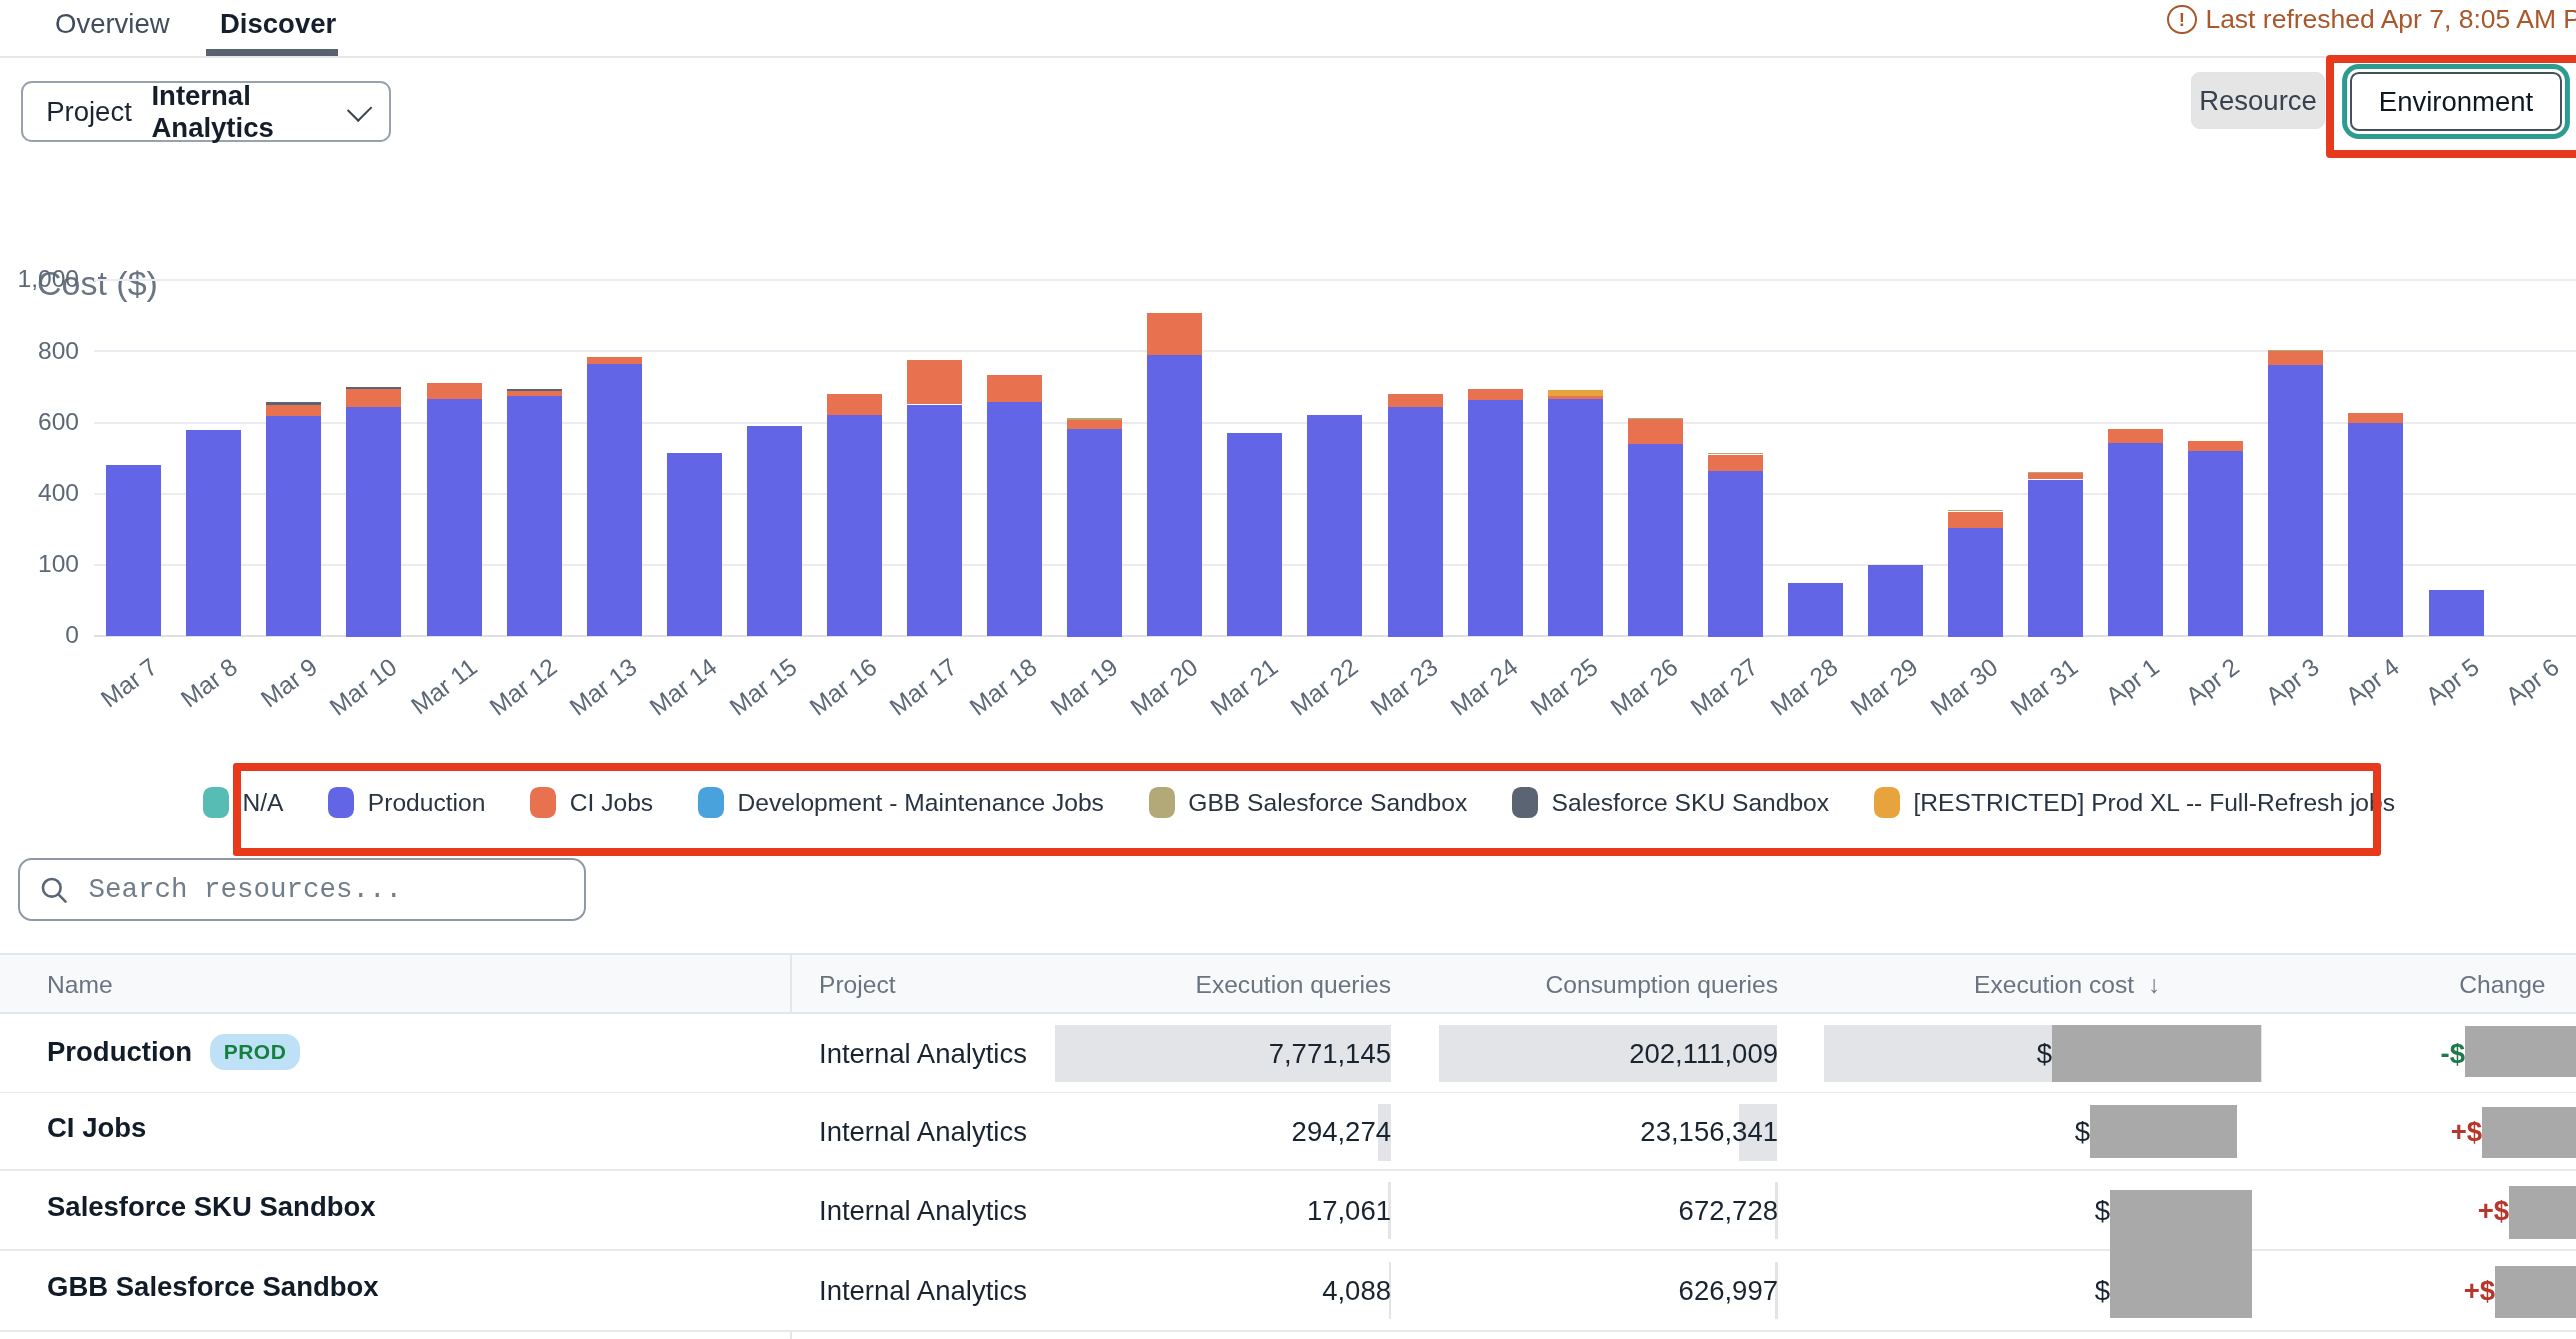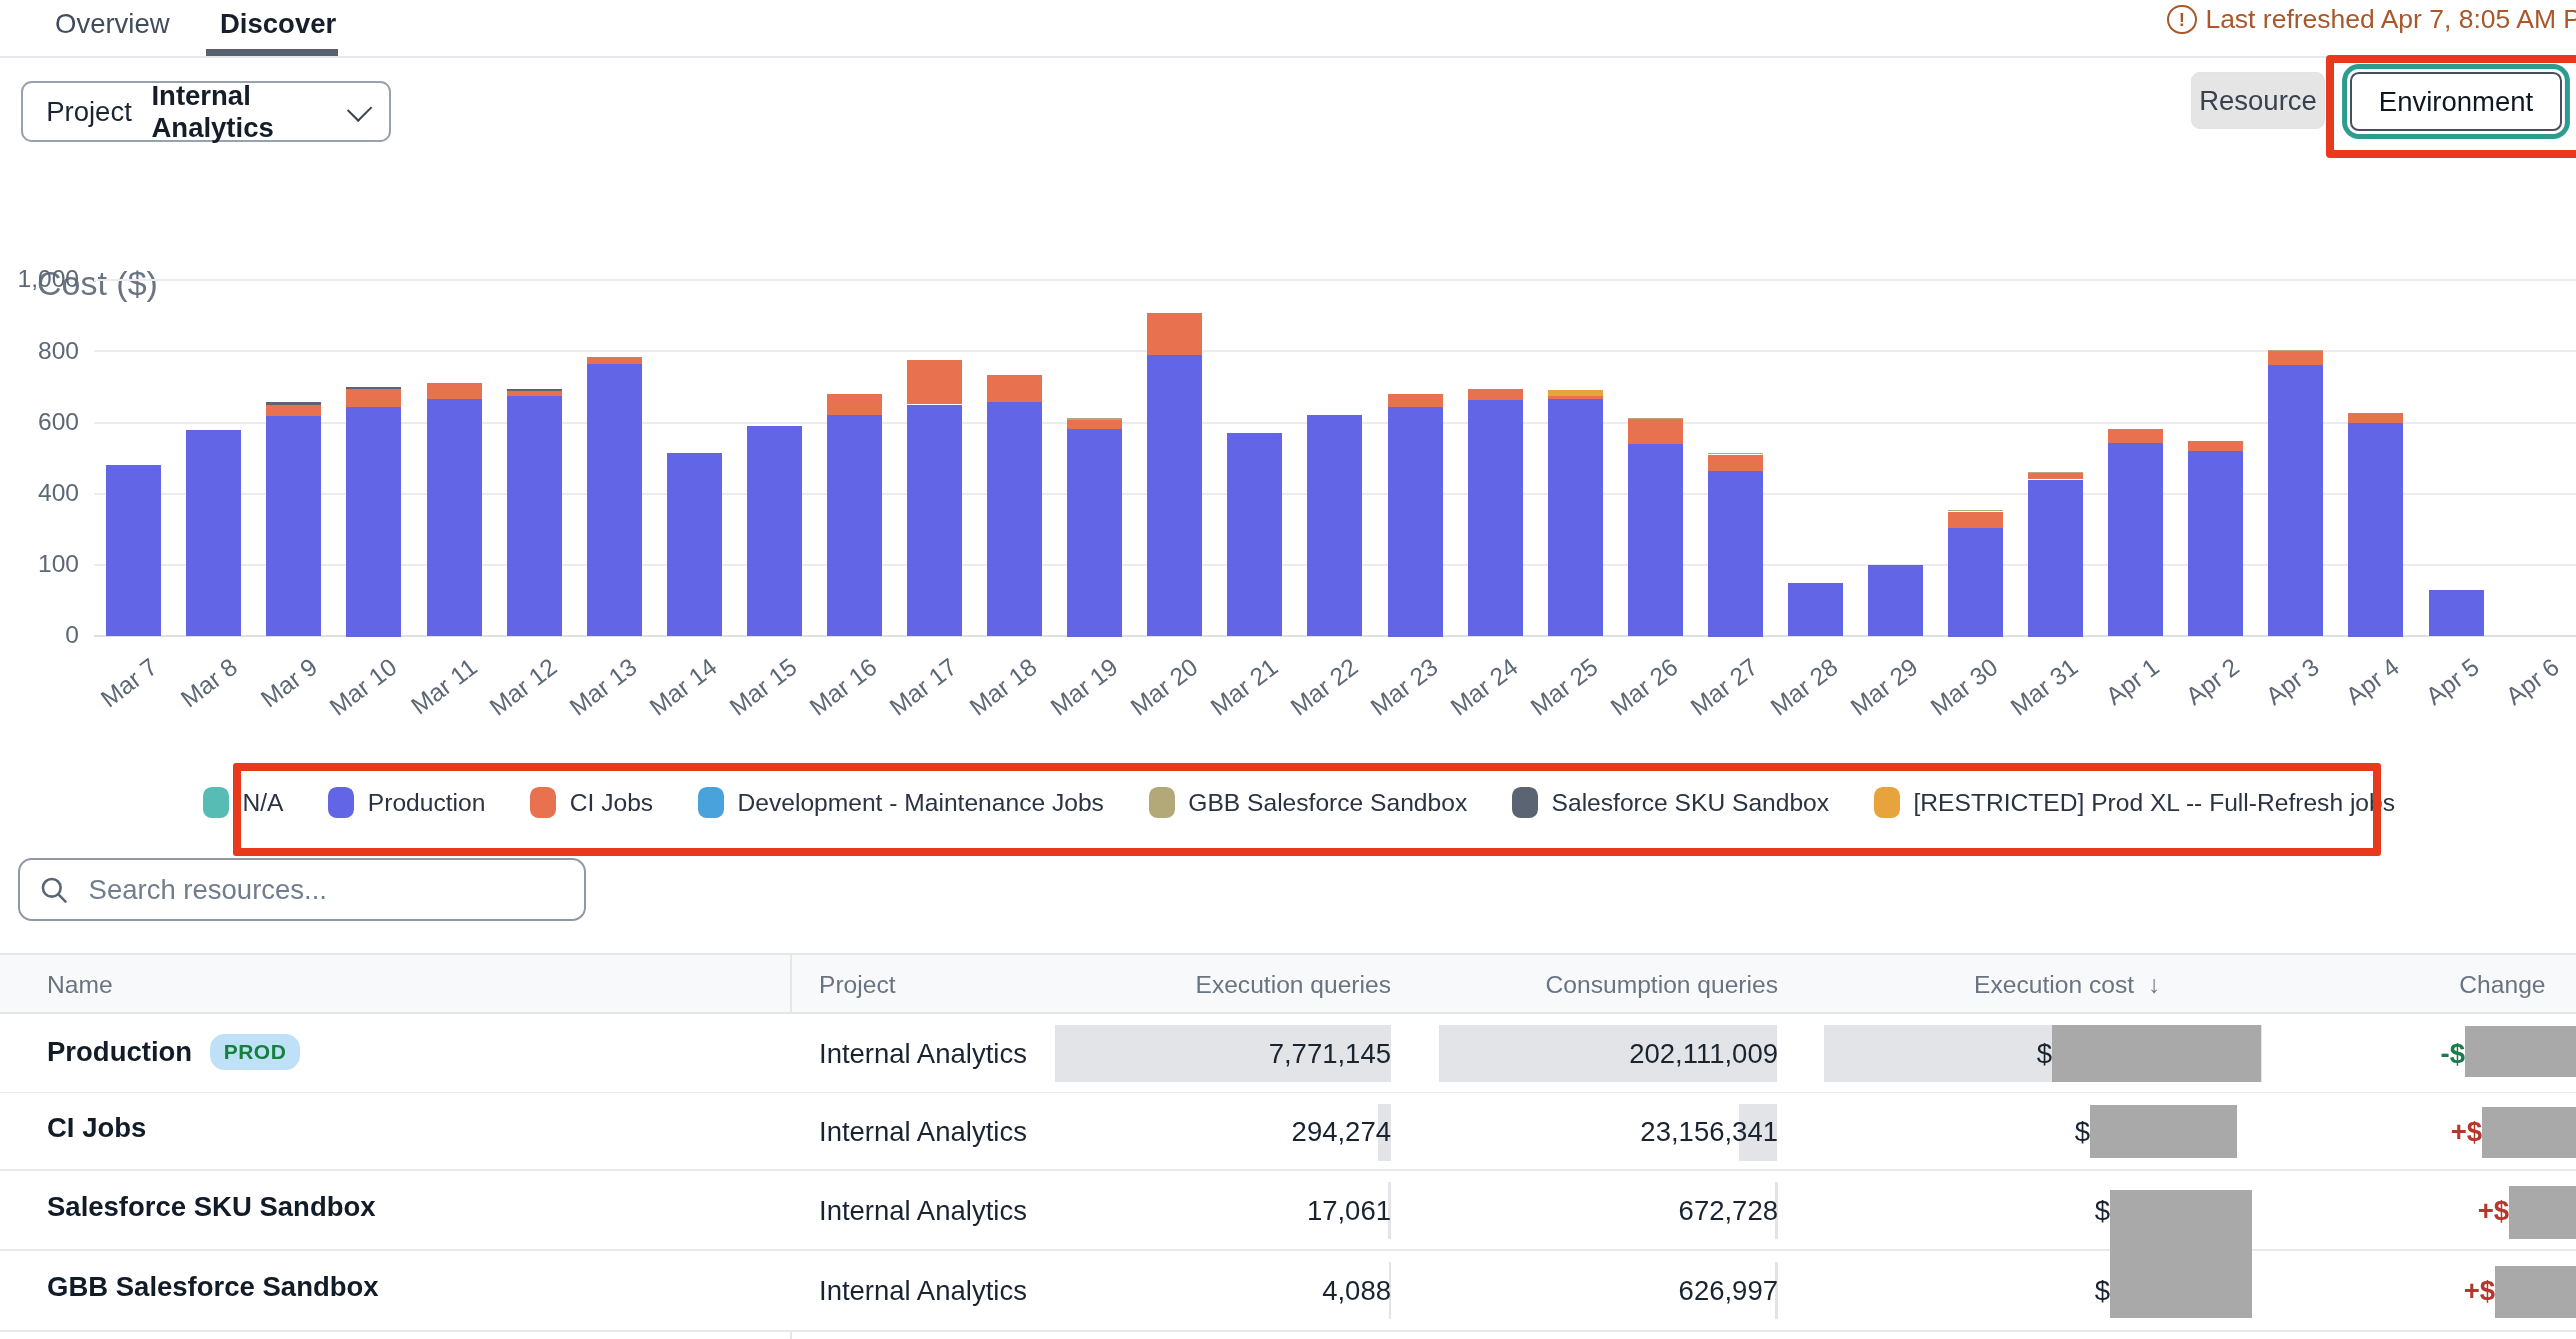--- a/index.html
+++ b/index.html
@@ -53,21 +53,21 @@
               justify-content:center;gap:45px;}
   .legend-item{display:flex;align-items:center;gap:13.8px;cursor:pointer;}
   .legend-swatch{width:25.6px;height:31px;border-radius:8.8px;flex:none;}
   .legend-label{font-size:24.6px;color:#2a3341;white-space:nowrap;}
 
   
   .search-box{position:absolute;left:17.7px;top:858px;width:568px;height:63px;border:2px solid #8f98a4;border-radius:13.8px;
               background:#fff;display:flex;align-items:center;box-sizing:border-box;padding:0 19.7px;}
   .search-box svg{flex:none;margin-right:17.7px;}
   .search-input{border:none;outline:none;font-size:27.5px;color:#0f172a;width:100%;background:transparent;
-                font-family:Liberation Sans, sans-serif;}
+                font-family:Liberation Mono, monospace;}
   .search-input::placeholder{color:#717d8b;}
 
   
   .thead{position:absolute;left:0;top:953px;width:2576px;height:61px;background:#f8f9fb;
          border-top:2px solid #e4e7ea;border-bottom:2px solid #e4e7ea;box-sizing:border-box;}
   .th{position:absolute;top:15.7px;font-size:24.6px;color:#6a7380;cursor:pointer;white-space:nowrap;}
   .col-divider{position:absolute;left:790px;top:953px;width:2px;height:386px;background:#e4e7ea;}
   .trow{position:absolute;left:0;width:2576px;border-bottom:2px solid #e7e9ec;box-sizing:border-box;background:#fff;cursor:pointer;}
   .cell{position:absolute;font-size:27.5px;color:#1a2431;white-space:nowrap;}
   .cell-name{font-weight:bold;color:#121c28;display:flex;align-items:center;gap:17.7px;}

